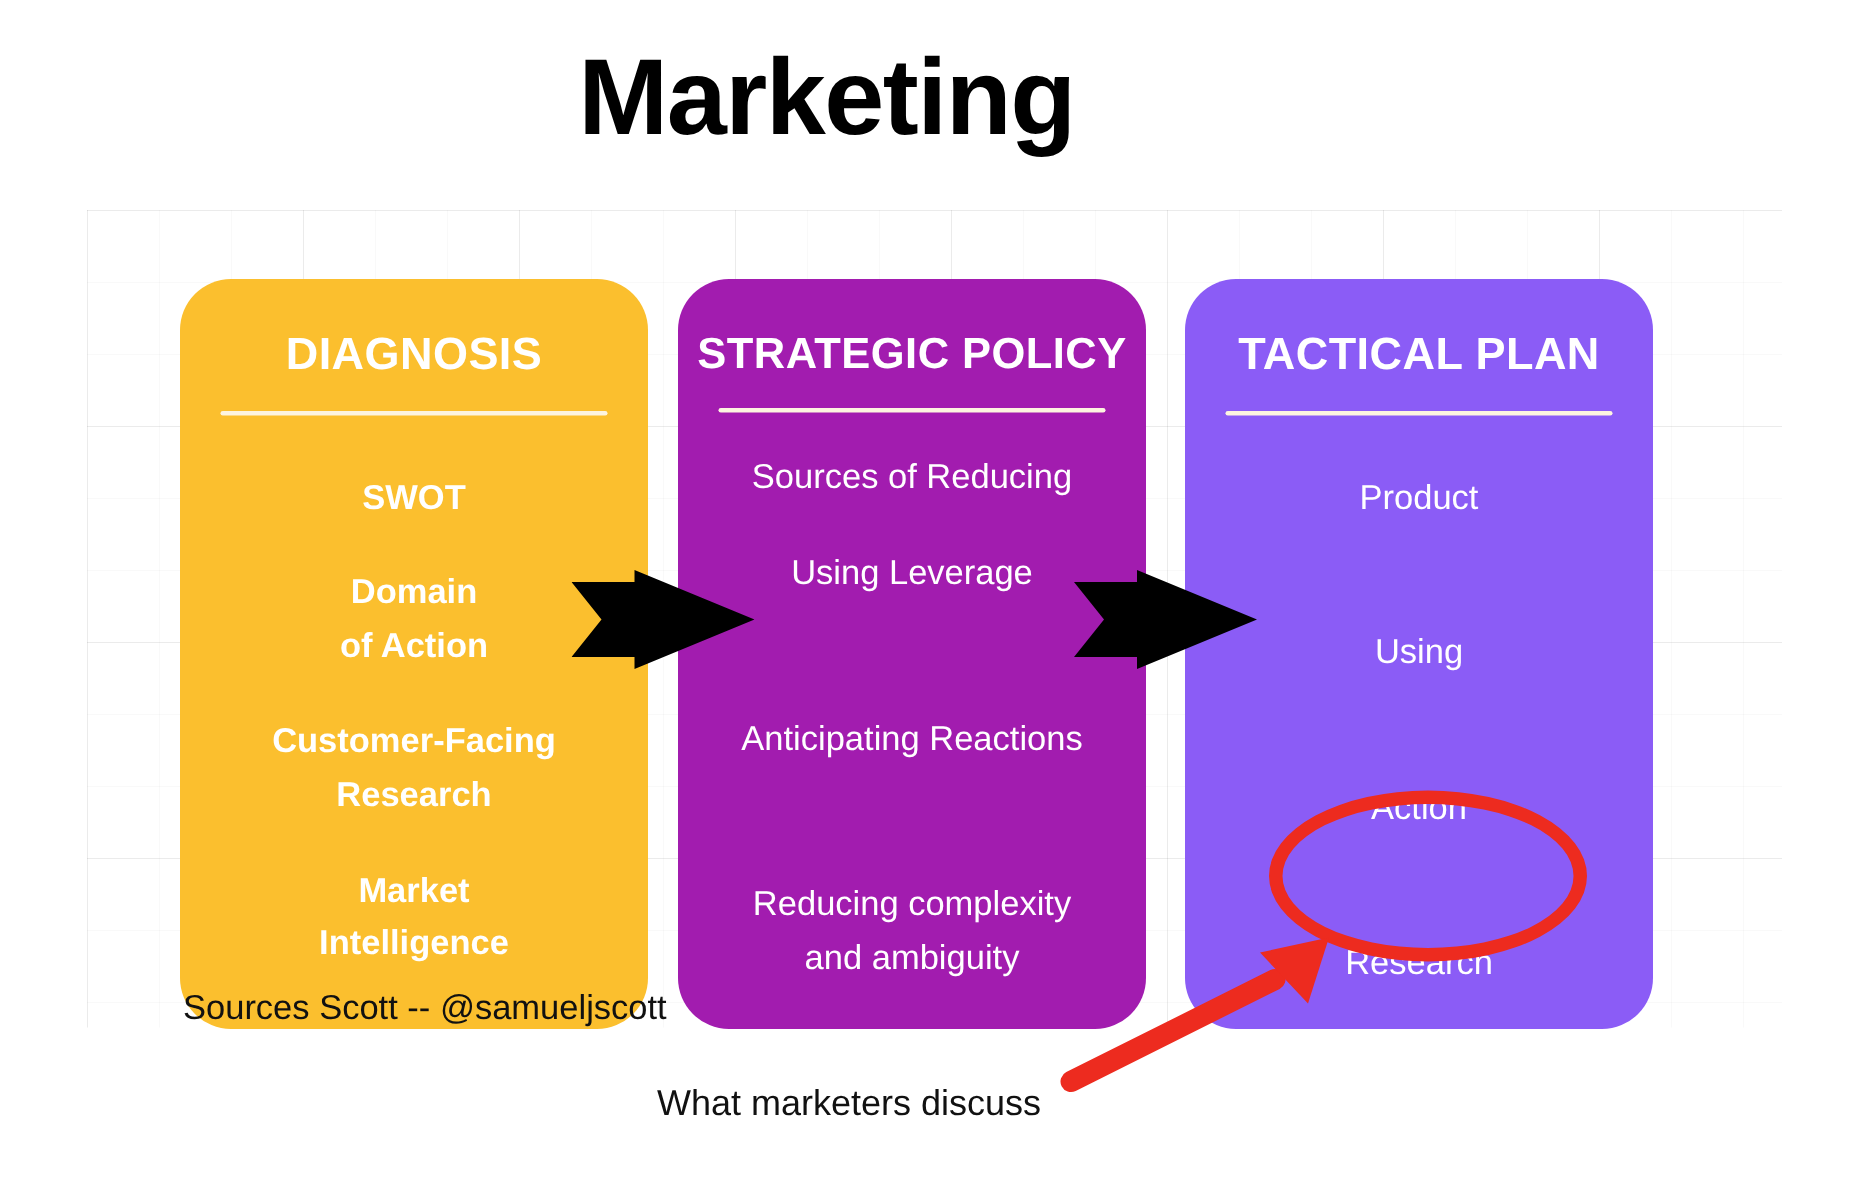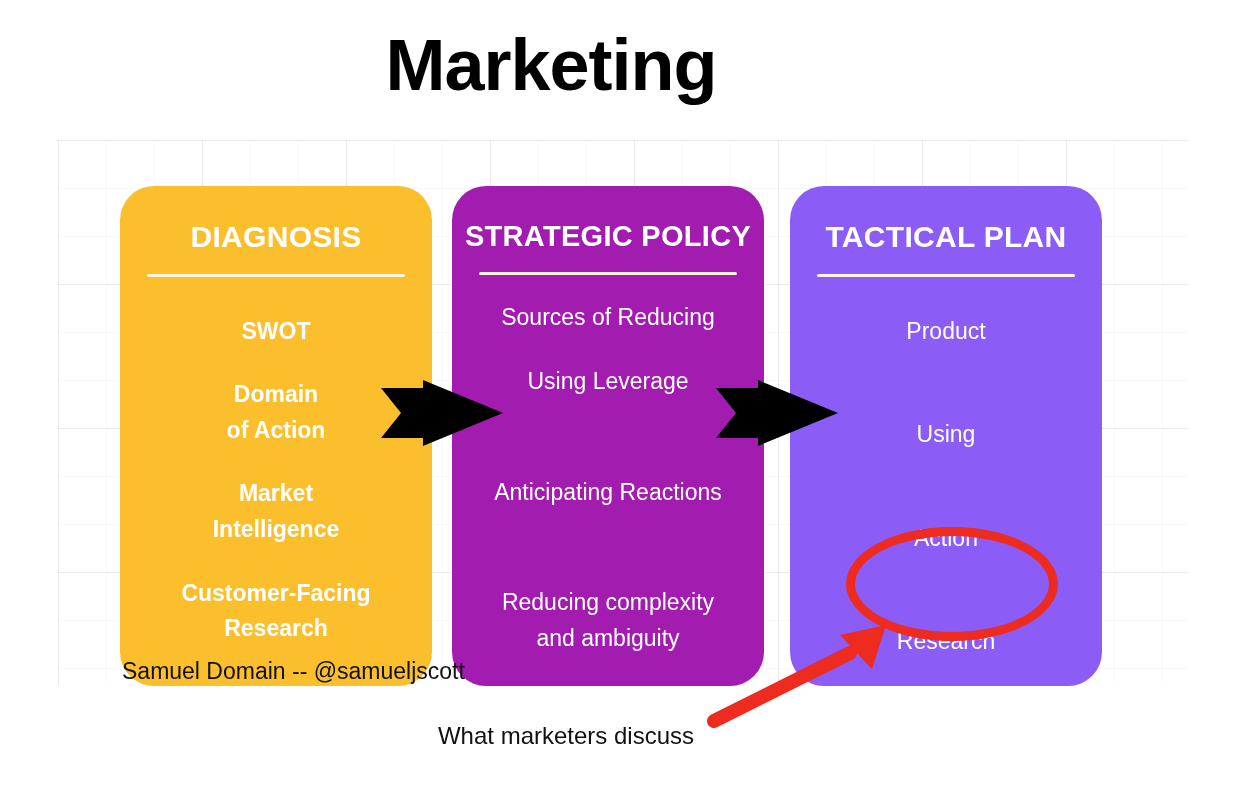--- a/index.html
+++ b/index.html
@@ -160,24 +160,24 @@
 
   <div class="title">Marketing</div>
 
   <div class="panel p1">
     <div class="panel-head">DIAGNOSIS</div>
     <div class="panel-divider"></div>
     <div class="panel-items">
       <div class="panel-item">SWOT</div>
       <div class="panel-item">Domain
 of Action</div>
+      <div class="panel-item">Customer-Facing
+Research</div>
       <div class="panel-item">Market
 Intelligence</div>
-      <div class="panel-item">Customer-Facing
-Research</div>
     </div>
   </div>
 
   <div class="panel p2">
     <div class="panel-head">STRATEGIC POLICY</div>
     <div class="panel-divider"></div>
     <div class="panel-items">
       <div class="panel-item">Sources of Reducing</div>
       <div class="panel-item gap-big">Using Leverage</div>
       <div class="panel-item gap-big">Anticipating Reactions</div>
@@ -204,17 +204,17 @@
     <path d="M0,8 L42,8 L42,0 L122,33 L42,66 L42,58 L0,58 L20,33 Z" fill="#000000"></path>
   </svg>
 
   <div class="highlight-ellipse"></div>
 
   <svg class="red-arrow" viewBox="0 0 190 105">
     <line x1="14" y1="96" x2="150" y2="28" stroke="#ed2b1f" stroke-width="14" stroke-linecap="round"></line>
     <path d="M186,0 L140,10 L172,44 Z" fill="#ed2b1f"></path>
   </svg>
 
-  <div class="attribution">Samuel Domain -- @samueljscott</div>
+  <div class="attribution">Sources Scott -- @samueljscott</div>
 
   <div class="caption">What marketers discuss</div>
 
 </div>
 
 </body></html>

